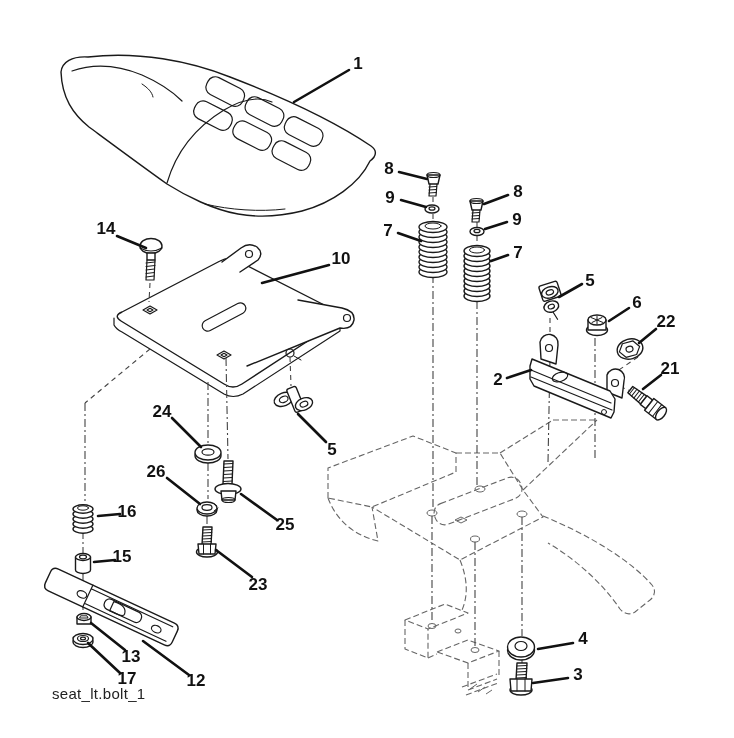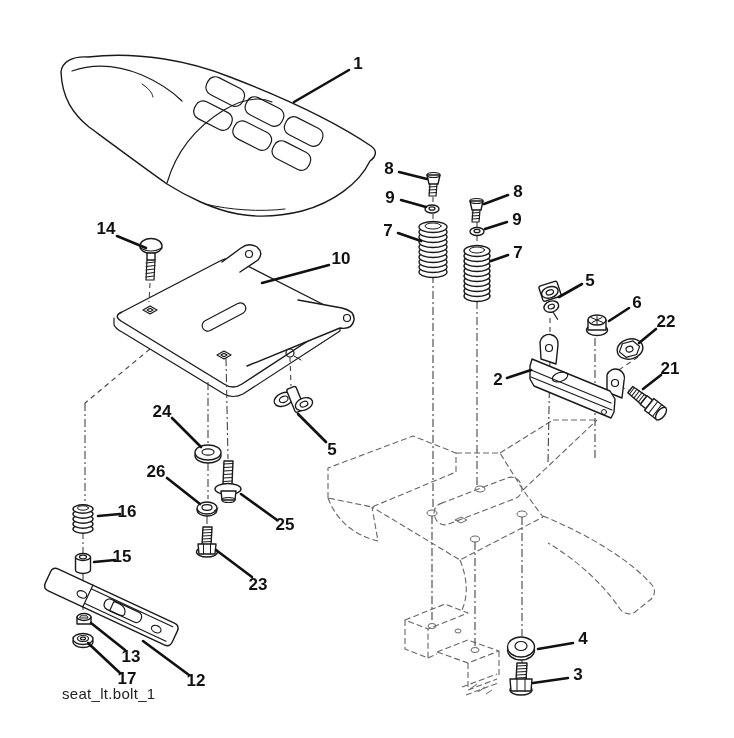--- a/index.html
+++ b/index.html
@@ -18,21 +18,21 @@
   .thin{fill:none;stroke:var(--line);stroke-width:1;stroke-linecap:round;}
   
   .axis{fill:none;stroke:var(--dash);stroke-width:1.1;stroke-dasharray:8 3 2 3;}
   .dash{fill:none;stroke:var(--dash);stroke-width:1.1;stroke-dasharray:5 4;}
   
   .f{fill:none;stroke:var(--fender);stroke-width:1.1;stroke-dasharray:6 3;stroke-linejoin:round;}
   .fh{fill:none;stroke:var(--fender);stroke-width:1;}
   .callout-line{stroke:var(--text);stroke-width:2.6;stroke-linecap:round;}
   .callout-text{fill:var(--text);font-weight:bold;font-size:17px;text-anchor:middle;}
   .caption{
-    position:absolute;left:62px;top:685px;font-size:15px;color:#222;
+    position:absolute;left:52px;top:685px;font-size:15px;color:#222;
     letter-spacing:0.3px;
   }
 </style>
 </head>
 <body>
 
 <div class="stage">
   <svg class="art" viewBox="0 0 734 738">
 
     <g>

